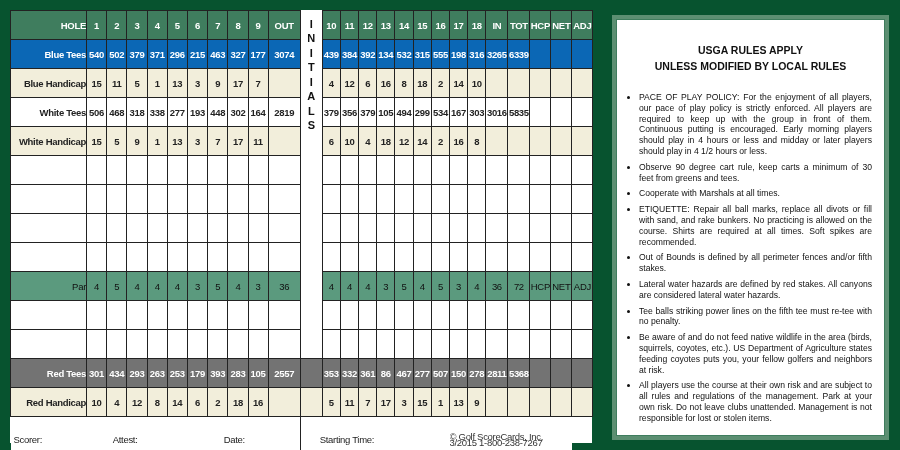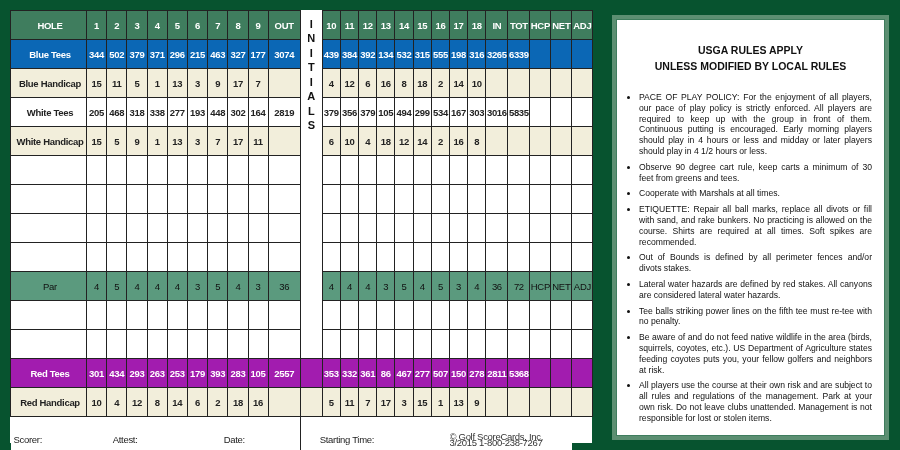--- a/index.html
+++ b/index.html
@@ -1,26 +1,26 @@
 <!DOCTYPE html>
 <html><head>
 <meta charset="utf-8">
 <style>
   html,body{margin:0;padding:0;}
   body{width:900px;height:450px;background:#07532f;position:relative;overflow:hidden;font-family:"Liberation Sans",sans-serif;}
   .card{position:absolute;left:10px;top:10px;width:582px;height:433px;background:#fff;}
   table{border-collapse:collapse;table-layout:fixed;width:582px;}
   td{border:1px solid #222;height:28px;padding:0;text-align:center;font-size:9.5px;font-weight:bold;color:#222;white-space:nowrap;overflow:hidden;letter-spacing:-0.3px;font-stretch:condensed;}
-  td.name{text-align:center;padding-left:3px;font-size:9.5px;}
+  td.name{text-align:right;padding-left:3px;font-size:9.5px;}
   tr.hdr td{background:#3f7d5e;color:#fff;}
   tr.blue td{background:#0b67b5;color:#fff;}
   tr.hcp td{background:#f2eedb;}
   tr.white td{background:#fff;}
   tr.par td{background:#5b9a7e;color:#111;font-weight:normal;}
-  tr.red td{background:#a21caf;color:#fff;}
+  tr.red td{background:#737373;color:#fff;}
   tr.blank td{background:#fff;}
   td.init{background:#fff !important;color:#111 !important;vertical-align:top;padding-top:6px;font-size:11px;line-height:14.5px;white-space:normal;border-top:none;}
   .init span{display:block;}
   tr.foot td{border:none;border-top:1px solid #f97316;background:#fff;height:45px;font-weight:normal;font-size:9.5px;text-align:left;}
   .copy{font-size:5px;line-height:6px;text-align:right;padding-right:6px;color:#333;}
   .rules{position:absolute;left:612px;top:15px;width:277px;height:425px;background:#5c8f72;}
   .rules-inner{position:absolute;left:4px;top:4px;right:4px;bottom:4px;background:#fff;border:1px solid #3f7d5e;}
   .rules-title{text-align:center;font-weight:bold;font-size:10.5px;line-height:16px;margin-top:22px;color:#111;}
   ul{margin:18px 0 0 0;padding:0 12px 0 22px;}
   li{font-size:8.6px;line-height:10.8px;text-align:justify;color:#111;margin-bottom:5px;}
@@ -75,21 +75,21 @@
           <td>17</td>
           <td>18</td>
           <td>IN</td>
           <td>TOT</td>
           <td>HCP</td>
           <td>NET</td>
           <td>ADJ</td>
         </tr>
         <tr class="blue">
           <td class="name">Blue Tees</td>
-          <td>344</td>
+          <td>540</td>
           <td>502</td>
           <td>379</td>
           <td>371</td>
           <td>296</td>
           <td>215</td>
           <td>463</td>
           <td>327</td>
           <td>177</td>
           <td>3074</td>
           <td>439</td>
@@ -129,21 +129,21 @@
           <td>14</td>
           <td>10</td>
           <td></td>
           <td></td>
           <td></td>
           <td></td>
           <td></td>
         </tr>
         <tr class="white">
           <td class="name">White Tees</td>
-          <td>205</td>
+          <td>506</td>
           <td>468</td>
           <td>318</td>
           <td>338</td>
           <td>277</td>
           <td>193</td>
           <td>448</td>
           <td>302</td>
           <td>164</td>
           <td>2819</td>
           <td>379</td>
@@ -451,20 +451,20 @@
   <div class="rules-inner">
     <div class="rules-title">
       <div>USGA RULES APPLY</div>
       <div>UNLESS MODIFIED BY LOCAL RULES</div>
     </div>
     <ul>
       <li>PACE OF PLAY POLICY: For the enjoyment of all players, our pace of play policy is strictly enforced. All players are required to keep up with the group in front of them. Continuous putting is encouraged. Early morning players should play in 4 hours or less and midday or later players should play in 4 1/2 hours or less.</li>
       <li>Observe 90 degree cart rule, keep carts a minimum of 30 feet from greens and tees.</li>
       <li>Cooperate with Marshals at all times.</li>
       <li>ETIQUETTE: Repair all ball marks, replace all divots or fill with sand, and rake bunkers. No practicing is allowed on the course. Shirts are required at all times. Soft spikes are recommended.</li>
-      <li>Out of Bounds is defined by all perimeter fences and/or divots stakes.</li>
+      <li>Out of Bounds is defined by all perimeter fences and/or fifth stakes.</li>
       <li>Lateral water hazards are defined by red stakes. All canyons are considered lateral water hazards.</li>
       <li>Tee balls striking power lines on the fifth tee must re-tee with no penalty.</li>
       <li>Be aware of and do not feed native wildlife in the area (birds, squirrels, coyotes, etc.). US Department of Agriculture states feeding coyotes puts you, your fellow golfers and neighbors at risk.</li>
       <li>All players use the course at their own risk and are subject to all rules and regulations of the management. Park at your own risk. Do not leave clubs unattended. Management is not responsible for lost or stolen items.</li>
     </ul>
   </div>
 </div>
 
 </body></html>

